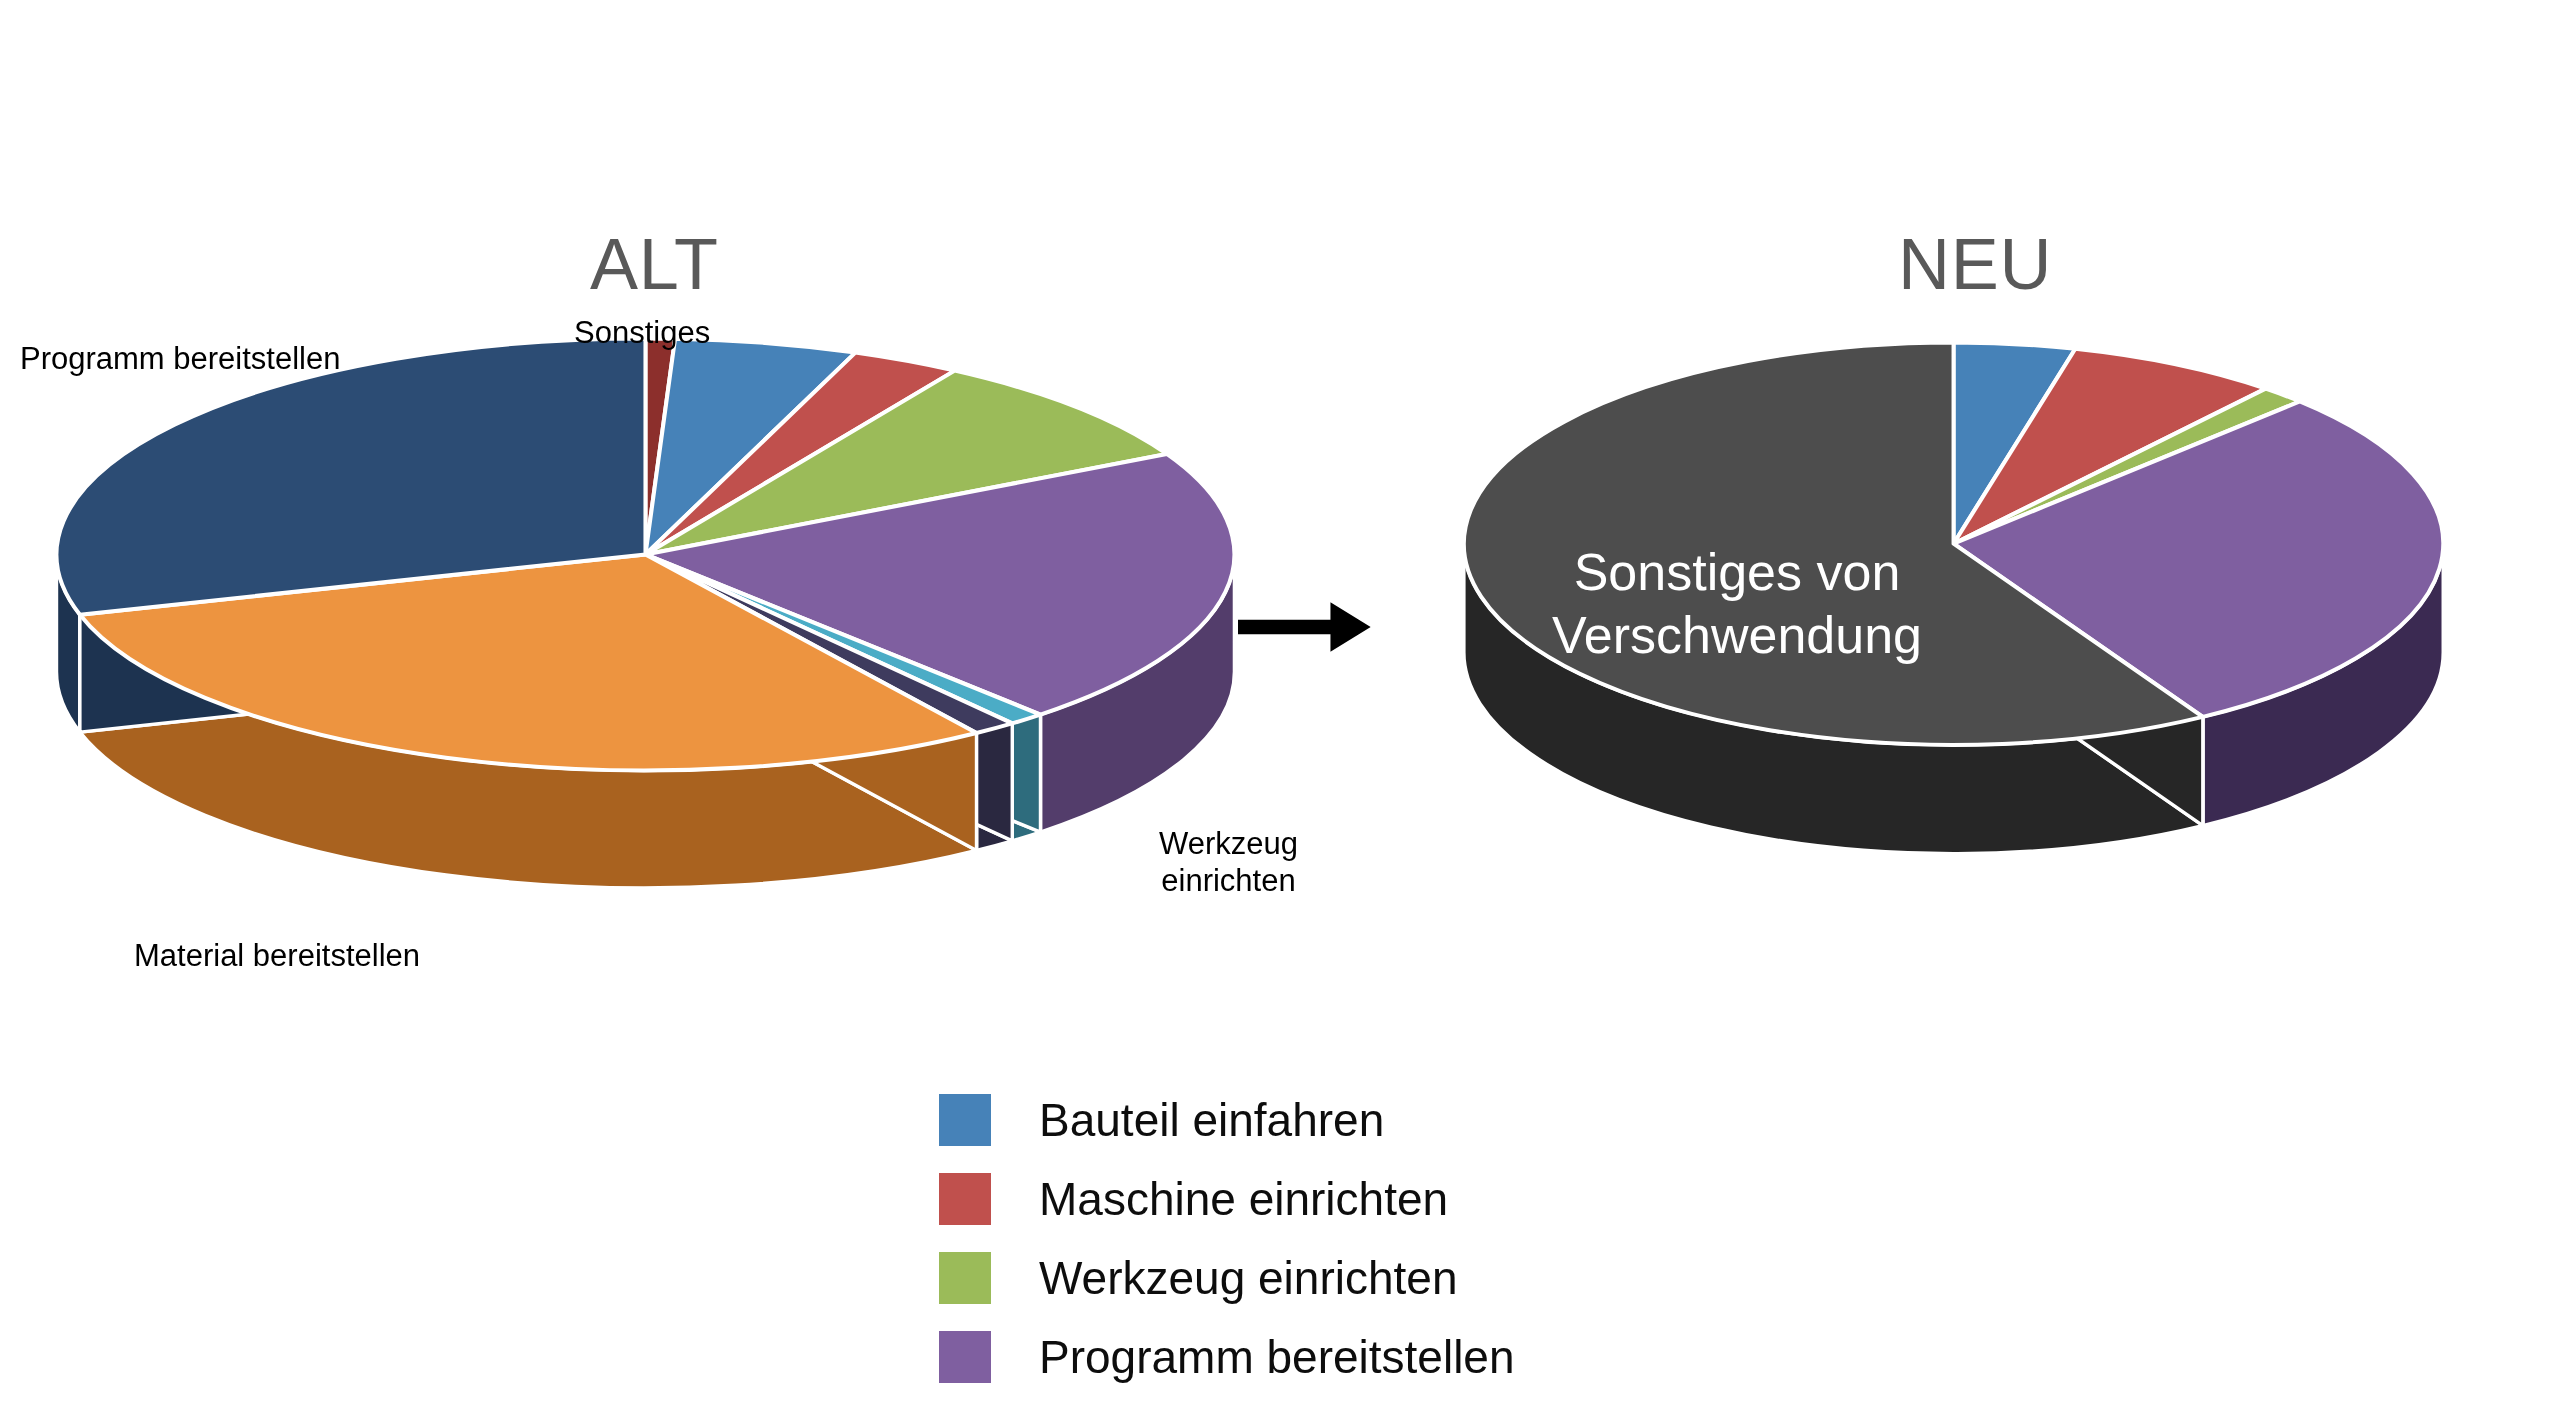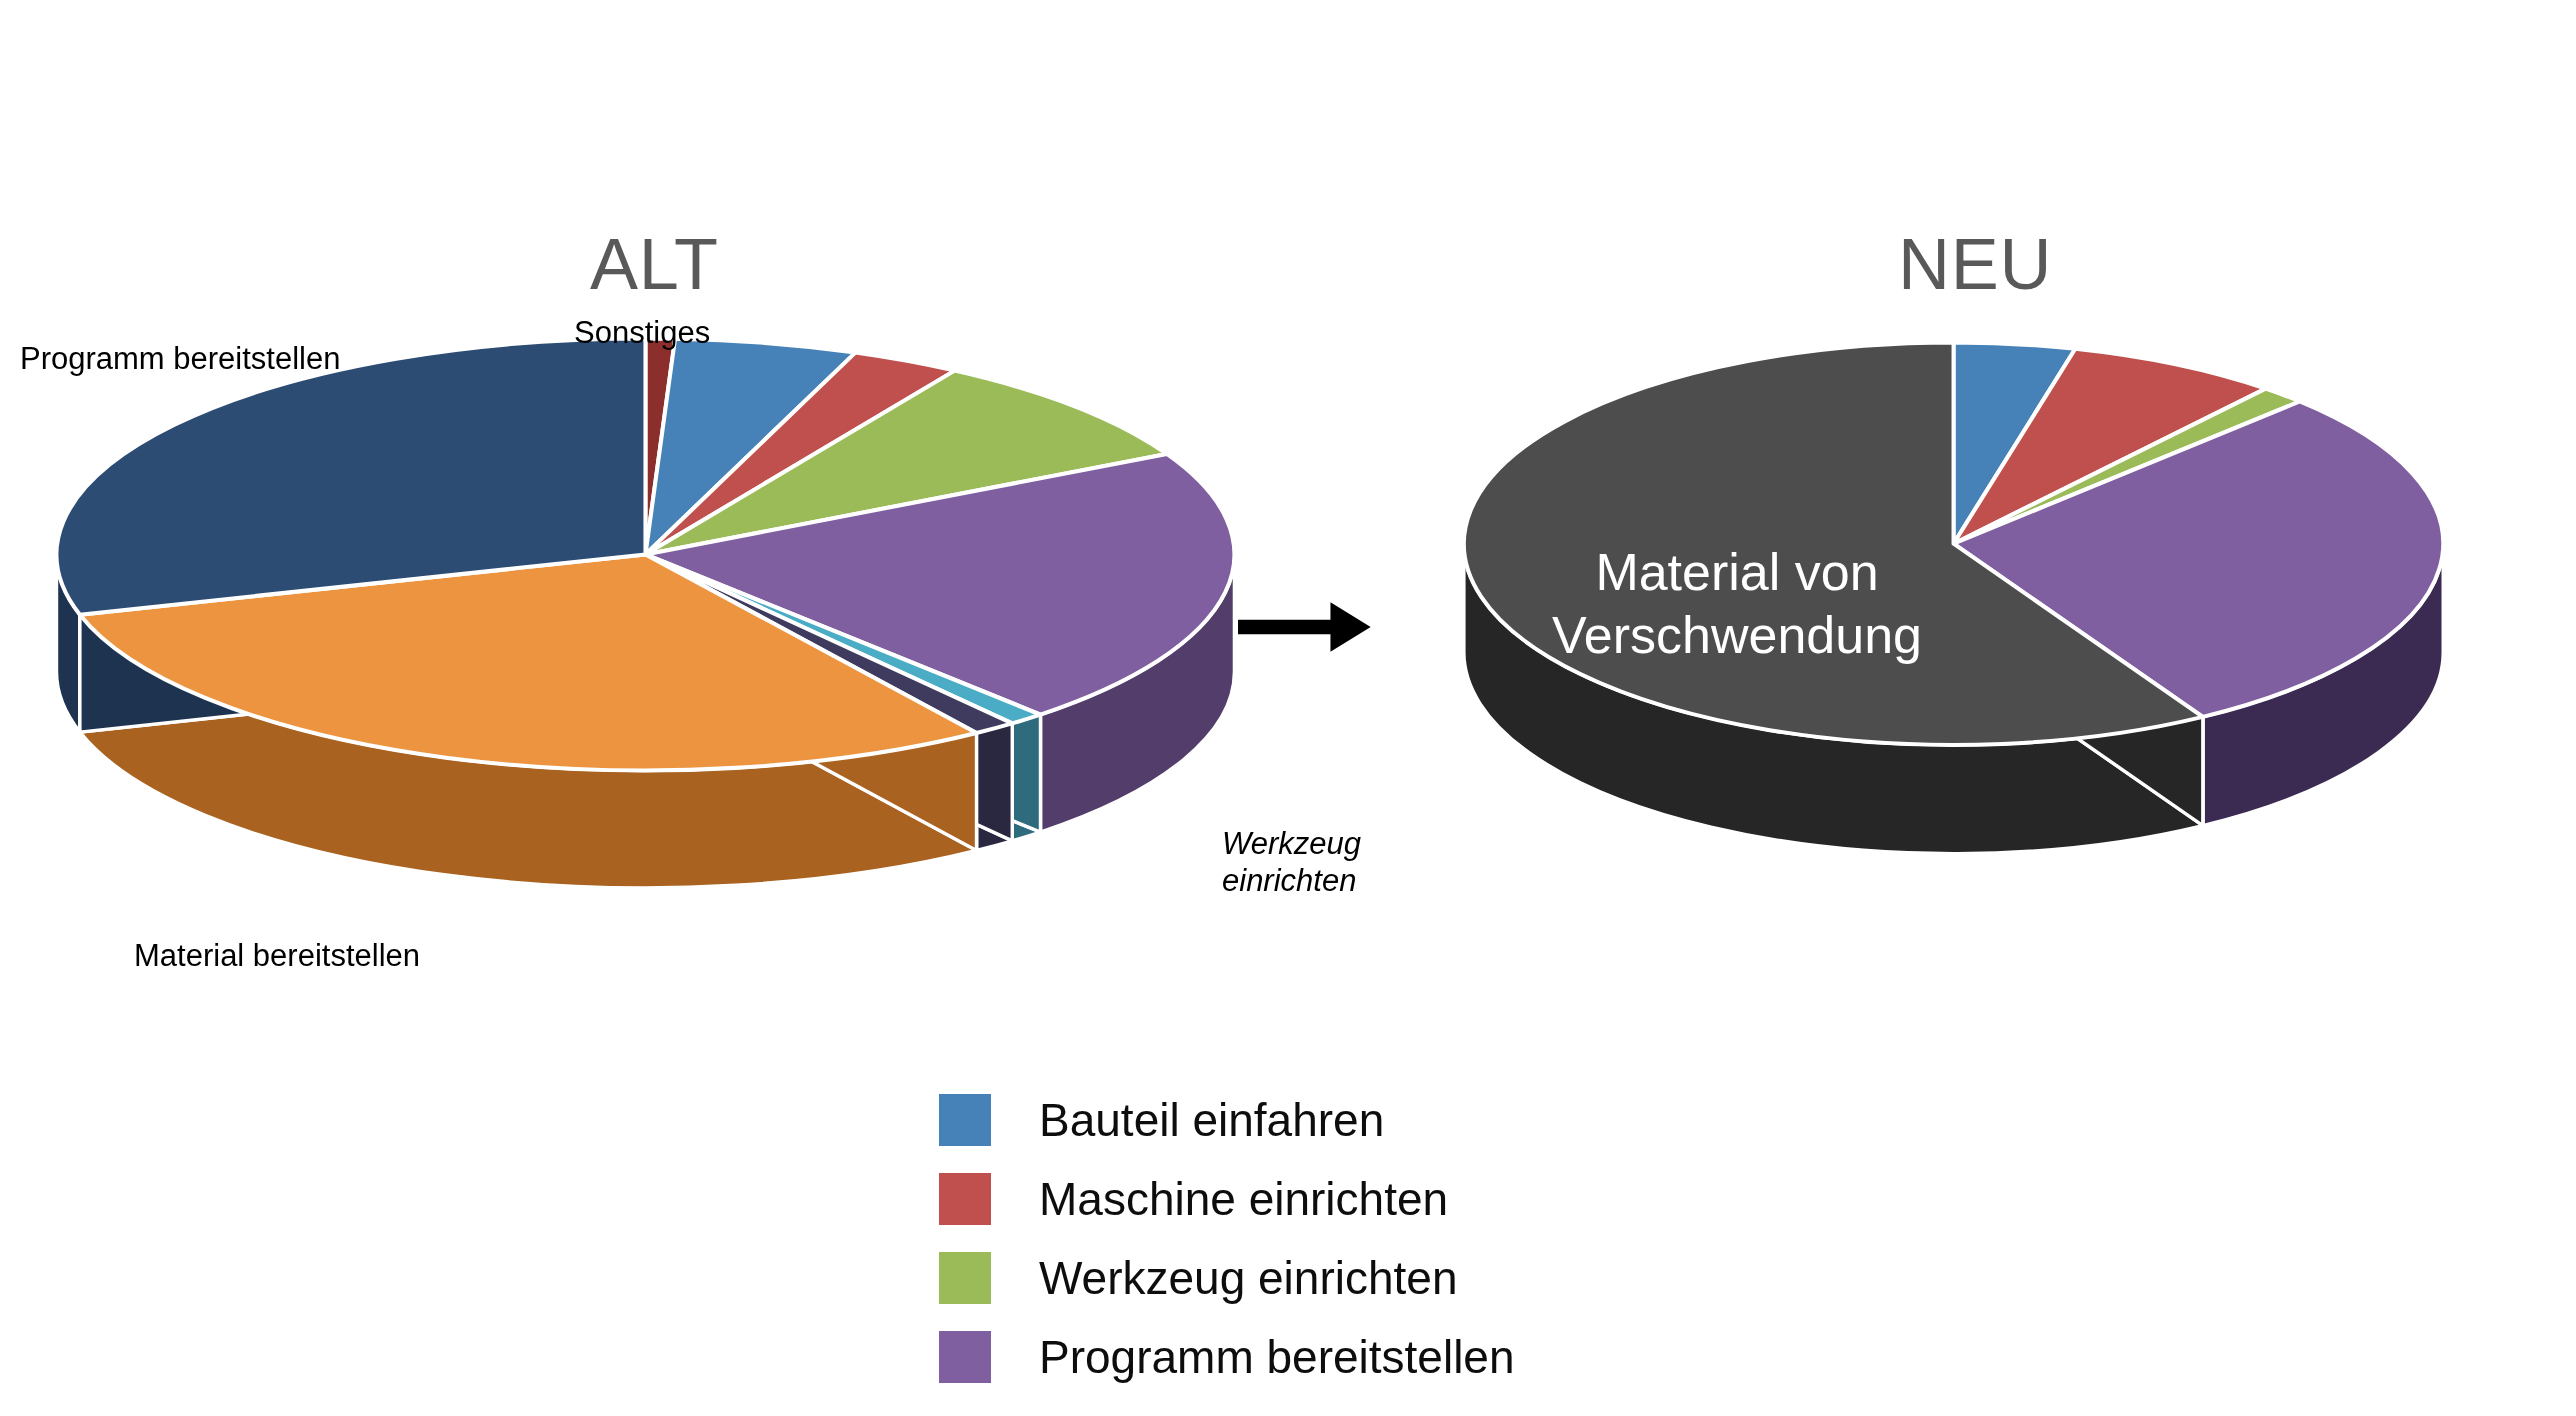--- a/index.html
+++ b/index.html
@@ -14,21 +14,21 @@
     letter-spacing:0.7px;white-space:nowrap;font-weight:400;
   }
   #title-alt{left:590px;top:228px;}
   #title-neu{left:1878px;top:228px;margin-left:20px;}
 
   
   .callout{position:absolute;font-size:31px;line-height:1.18;color:#000;white-space:pre;}
   #lbl-sonstiges{left:574px;top:315px;}
   #lbl-programm{left:20px;top:341px;}
   #lbl-material{left:134px;top:938px;}
-  #lbl-werkzeug{left:1222px;top:826px;font-style:italic;}
+  #lbl-werkzeug{left:1159px;top:826px;text-align:center;}
 
   
   #lbl-reduktion{
     position:absolute;left:1529px;top:541px;width:416px;
     text-align:center;color:#ffffff;font-size:52px;line-height:1.22;
     white-space:pre-line;
   }
 
   
   #arrow{position:absolute;left:1238px;top:590px;}
@@ -92,21 +92,21 @@
 
   <div class="chart-title" id="title-alt">ALT</div>
   <div class="chart-title" id="title-neu">NEU</div>
 
   <div class="callout" id="lbl-sonstiges">Sonstiges</div>
   <div class="callout" id="lbl-programm">Programm bereitstellen</div>
   <div class="callout" id="lbl-material">Material bereitstellen</div>
   <div class="callout" id="lbl-werkzeug">Werkzeug
 einrichten</div>
 
-  <div id="lbl-reduktion">Material von
+  <div id="lbl-reduktion">Sonstiges von
 Verschwendung</div>
 
   <svg id="arrow" width="134" height="74" viewBox="0 0 200 110">
     <path d="M0 44 L138 44 L138 18 L198 55 L138 92 L138 66 L0 66 Z" fill="#000000"></path>
   </svg>
 
   <div id="legend">
       <div class="legend-row">
         <div class="legend-swatch" style="background: rgb(70, 130, 184);"></div>
         <div class="legend-label">Bauteil einfahren</div>

